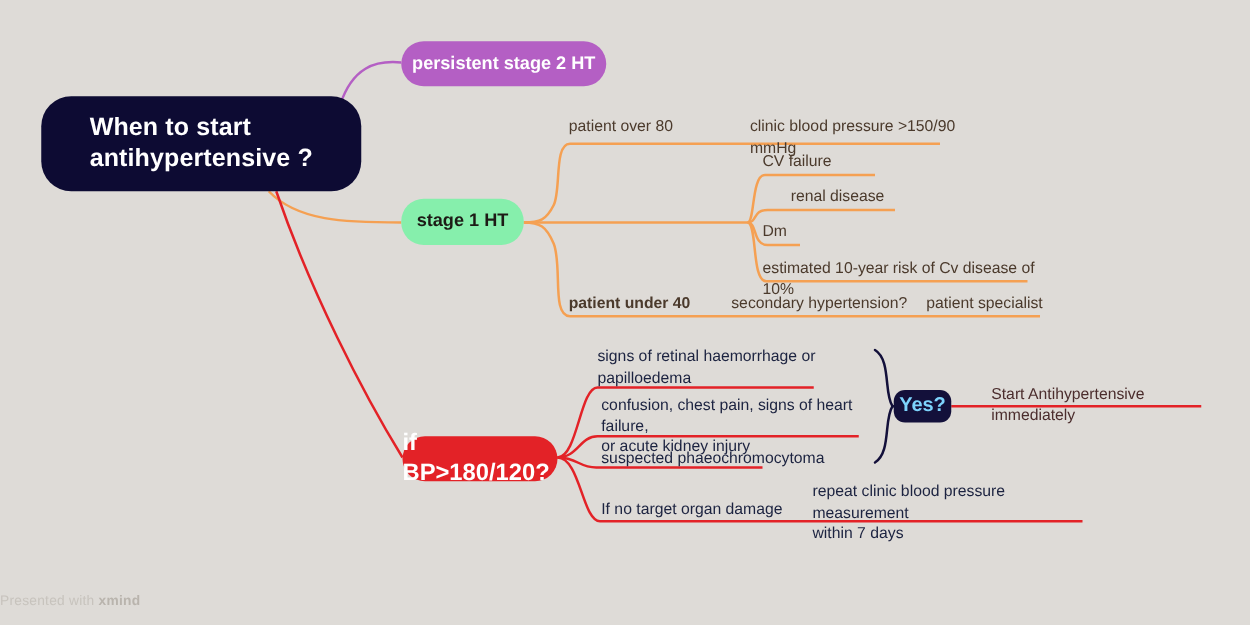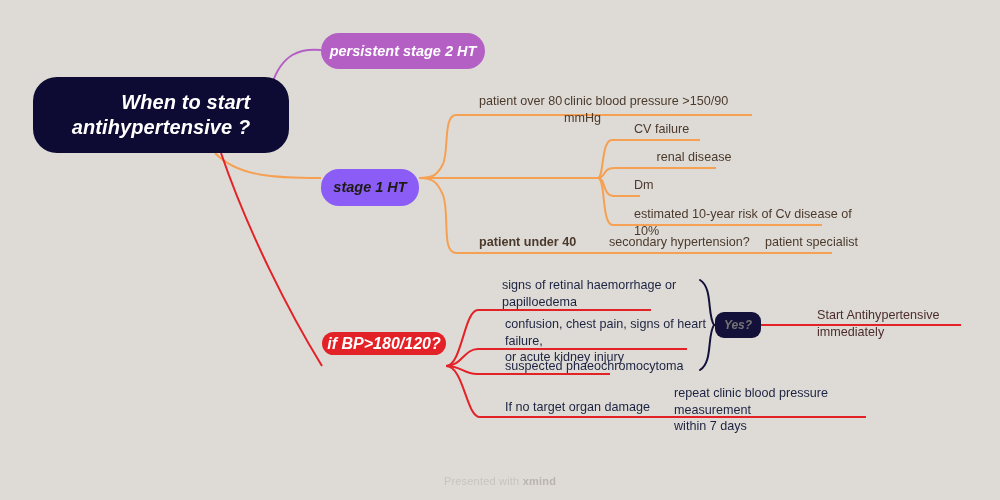--- a/index.html
+++ b/index.html
@@ -27,25 +27,24 @@
     pointer-events: none;
   }
 
   
   .node {
     position: absolute;
     box-sizing: border-box;
     display: flex;
     align-items: center;
     justify-content: center;
-    text-align: right;
+    text-align: left;
     font-weight: bold;
     white-space: pre-line;
     line-height: 1.25;
-    font-style: italic;
   }
   .node.root {
     left: 33px;
     top: 77px;
     width: 256px;
     height: 76px;
     border-radius: 24px;
     background: #0d0b33;
     color: #ffffff;
     font-size: 20px;
@@ -61,65 +60,62 @@
     background: #b45fc4;
     color: #ffffff;
     font-size: 14.5px;
   }
   .node.orange {
     left: 321px;
     top: 159px;
     width: 98px;
     height: 37px;
     border-radius: 18px;
-    background: #8b5cf6;
+    background: #86efac;
     color: #1d1b16;
     font-size: 14.5px;
-    margin-top: 10px;
   }
   .node.red {
     left: 322px;
-    top: 332px;
+    top: 349px;
     width: 124px;
-    height: 23px;
+    height: 36px;
     border-radius: 18px;
     background: #e32227;
     color: #ffffff;
-    font-size: 16px;
+    font-size: 19px;
   }
   .node.yes {
     left: 715px;
     top: 312px;
     width: 46px;
     height: 26px;
     border-radius: 9px;
     background: #13103a;
-    color: #737373;
-    font-size: 12px;
+    color: #7dd3fc;
+    font-size: 16px;
   }
 
   
   .leaf {
     position: absolute;
     box-sizing: border-box;
     font-size: 12.6px;
     line-height: 1.32;
     white-space: pre-line;
     padding-bottom: 3px;
-    margin-left: 24px;
   }
   .leaf.oc { color: #4b3a2c; }
   .leaf.rc { color: #1c2340; }
 
   .watermark {
     position: absolute;
     left: 0;
     top: 475px;
     width: 1000px;
-    text-align: center;
     font-size: 11px;
     color: #c7c3bd;
     letter-spacing: .2px;
   }
   .watermark b { color: #b9b4ad; }
 </style>
 </head>
 <body>
 
 <div id="canvas">
@@ -158,21 +154,21 @@
   <div class="node purple">persistent stage 2 HT</div>
 
   <div class="node orange">stage 1 HT</div>
 
   <div class="node red">if BP&gt;180/120?</div>
 
   <div class="node yes">Yes?</div>
 
   <div class="leaf oc" style="left:455px; top:93px; width:120px;">patient over 80</div>
 
-  <div class="leaf oc" style="left:540px; top:93px; width:200px;">clinic blood pressure &gt;150/90 mmHg</div>
+  <div class="leaf oc" style="left:600px; top:93px; width:200px;">clinic blood pressure &gt;150/90 mmHg</div>
 
 
   <div class="leaf oc" style="left:610px; top:121px; width:100px;">CV failure</div>
 
   <div class="leaf oc" style="left:610px; top:149px; width:120px;text-align:center;">renal disease</div>
 
   <div class="leaf oc" style="left:610px; top:177px; width:60px;">Dm</div>
 
   <div class="leaf oc" style="left:610px; top:206px; width:230px;">estimated 10-year risk of Cv disease of 10%</div>
 

